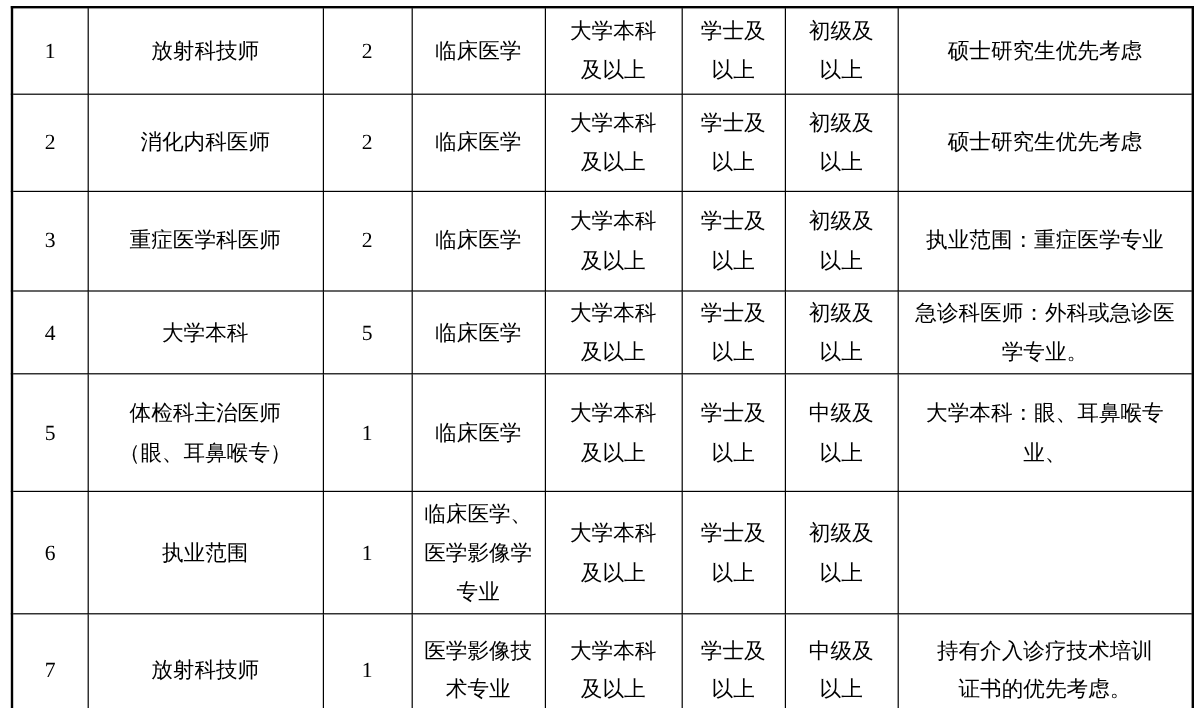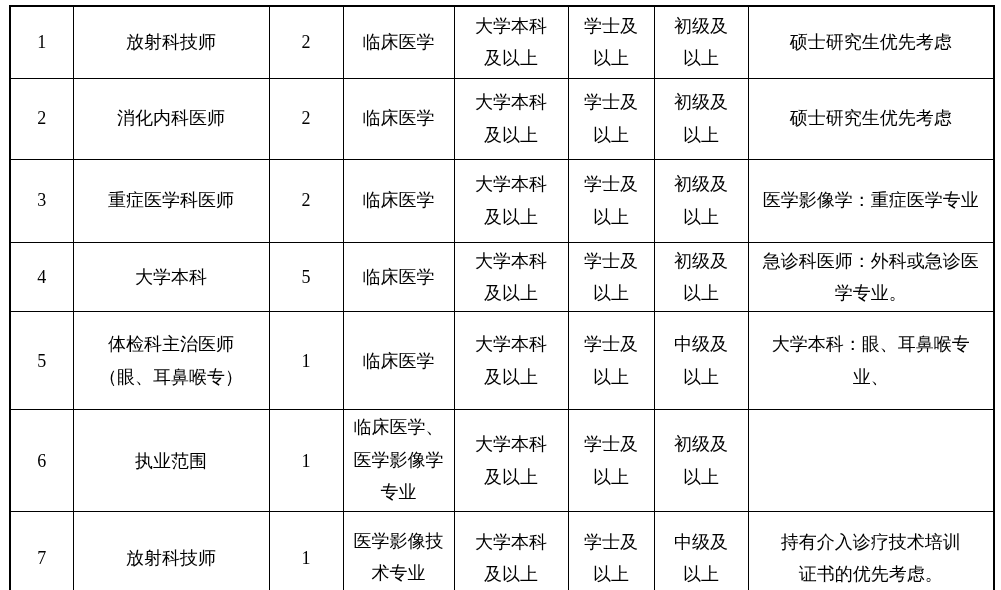--- a/index.html
+++ b/index.html
@@ -45,21 +45,21 @@
   tr.r5 { height: 92px; }
   tr.r6 { height: 93px; }
 
   td.remark {
     text-align: left;
     padding: 2px 16px 2px 12px;
   }
   td.small {
     font-size: 14px;
     line-height: 2.25;
-    font-family: Liberation Mono, monospace;
+    font-family: Liberation Serif, serif;
   }
   td.vbottom {
     vertical-align: bottom;
     padding-bottom: 5px;
   }
 </style>
 </head>
 <body>
 
 <div class="page">
@@ -105,21 +105,21 @@
         <td>3</td>
         <td>重症医学科医师</td>
         <td>2</td>
         <td>临床医学</td>
         <td>大学本科
 及以上</td>
         <td>学士及
 以上</td>
         <td>初级及
 以上</td>
-        <td class="remark">医学影像学：重症医学专业</td>
+        <td class="remark">执业范围：重症医学专业</td>
       </tr>
       <tr class="r3">
         <td>4</td>
         <td>大学本科</td>
         <td>5</td>
         <td class="vbottom">临床医学</td>
         <td>大学本科
 及以上</td>
         <td>学士及
 以上</td>

